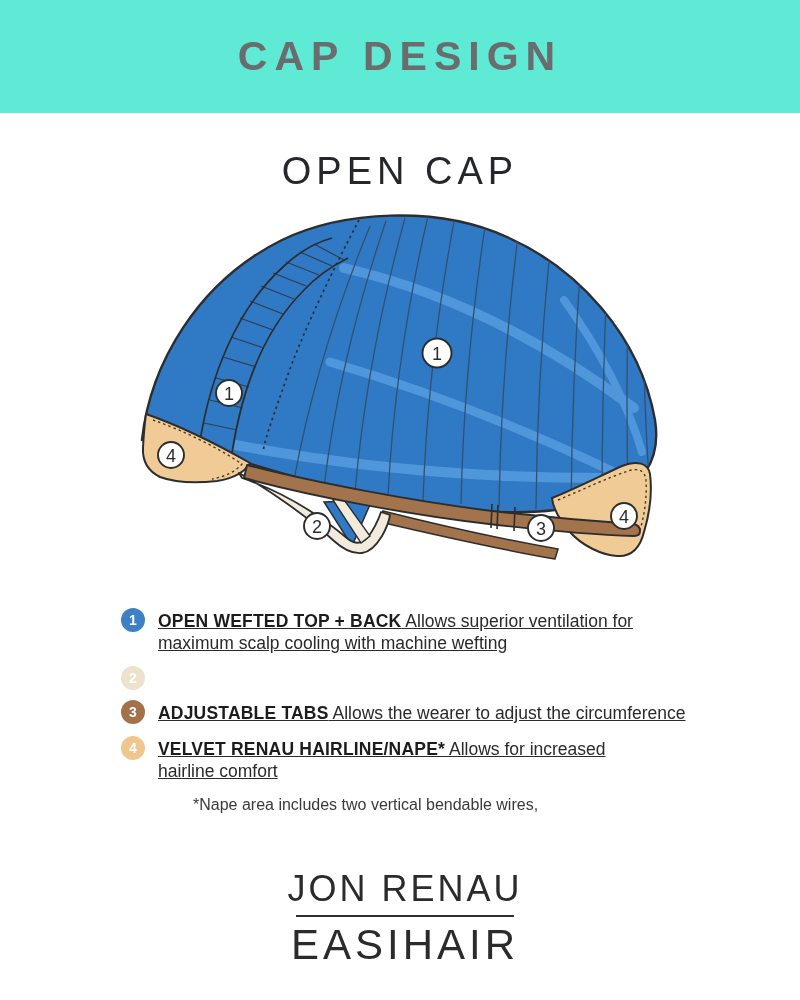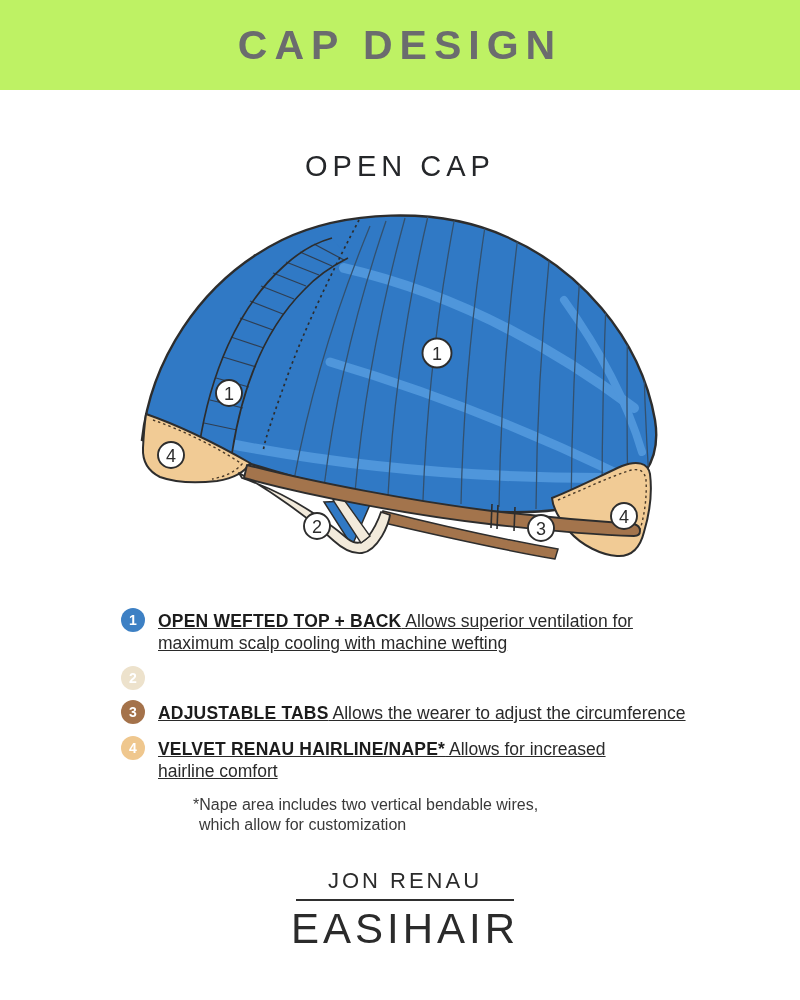--- a/index.html
+++ b/index.html
@@ -2,30 +2,30 @@
 <html><head>
 <meta charset="utf-8">
 <style>
   html,body{margin:0;padding:0;}
   body{
     width:800px;height:1000px;position:relative;background:#ffffff;
     font-family:"Liberation Sans", sans-serif;color:#232323;overflow:hidden;
   }
   
   .header{
-    position:absolute;left:0;top:0;width:800px;height:90px;
-    background:#bef264;display:flex;align-items:center;justify-content:center;
+    position:absolute;left:0;top:0;width:800px;height:113px;
+    background:#5eead4;display:flex;align-items:center;justify-content:center;
   }
   .header h1{
     margin:0;font-size:41px;font-weight:bold;letter-spacing:7px;color:#6b6c6e;
   }
   
   .subtitle{
     position:absolute;left:0;top:150px;width:800px;text-align:center;
-    font-size:29px;letter-spacing:5px;color:#25272a;font-weight:normal;
+    font-size:38px;letter-spacing:5px;color:#25272a;font-weight:normal;
   }
   
   .diagram{position:absolute;left:130px;top:203px;width:560px;height:380px;}
   
   .legend-row{position:absolute;display:flex;align-items:flex-start;}
   .badge{
     width:24px;height:24px;border-radius:50%;flex:0 0 24px;
     display:flex;align-items:center;justify-content:center;
     color:#ffffff;font-size:14px;font-weight:bold;margin-right:13px;
   }
@@ -41,21 +41,21 @@
   .row-4{left:121px;top:736px;} .row-4 .legend-text{width:452px;}
   .footnote{
     position:absolute;left:160px;top:795px;font-size:16px;line-height:20px;color:#3a3a3a;margin-left:33px;
   }
   .footnote .fn2{padding-left:6px;}
   
   .brand{
     position:absolute;left:0;top:868px;width:810px;
     display:flex;flex-direction:column;align-items:center;color:#2b2b2b;
   }
-  .brand .line1{font-size:22px;letter-spacing:3px;}
+  .brand .line1{font-size:36px;letter-spacing:3px;}
   .brand .rule{width:218px;height:2px;background:#2f2f2f;margin:5px 0 4px 0;}
   .brand .line2{font-size:42px;letter-spacing:4px;}
 </style>
 </head>
 <body>
 
 <div class="header">
   <h1>CAP DESIGN</h1>
 </div>
 
@@ -190,20 +190,19 @@
   <div class="legend-text"><b>ADJUSTABLE TABS</b><span> Allows the wearer to adjust the circumference</span></div>
 </div>
 
 <div class="legend-row row-4">
   <div class="badge badge-4">4</div>
   <div class="legend-text"><b>VELVET RENAU HAIRLINE/NAPE*</b><span> Allows for increased hairline comfort</span></div>
 </div>
 
 <div class="footnote">
   <div class="fn1">*Nape area includes two vertical bendable wires,</div>
-  <div class="fn2">which allow for customization</div>
 </div>
 
 <div class="brand">
   <div class="line1">JON RENAU</div>
   <div class="rule"></div>
   <div class="line2">EASIHAIR</div>
 </div>
 
 </body></html>

